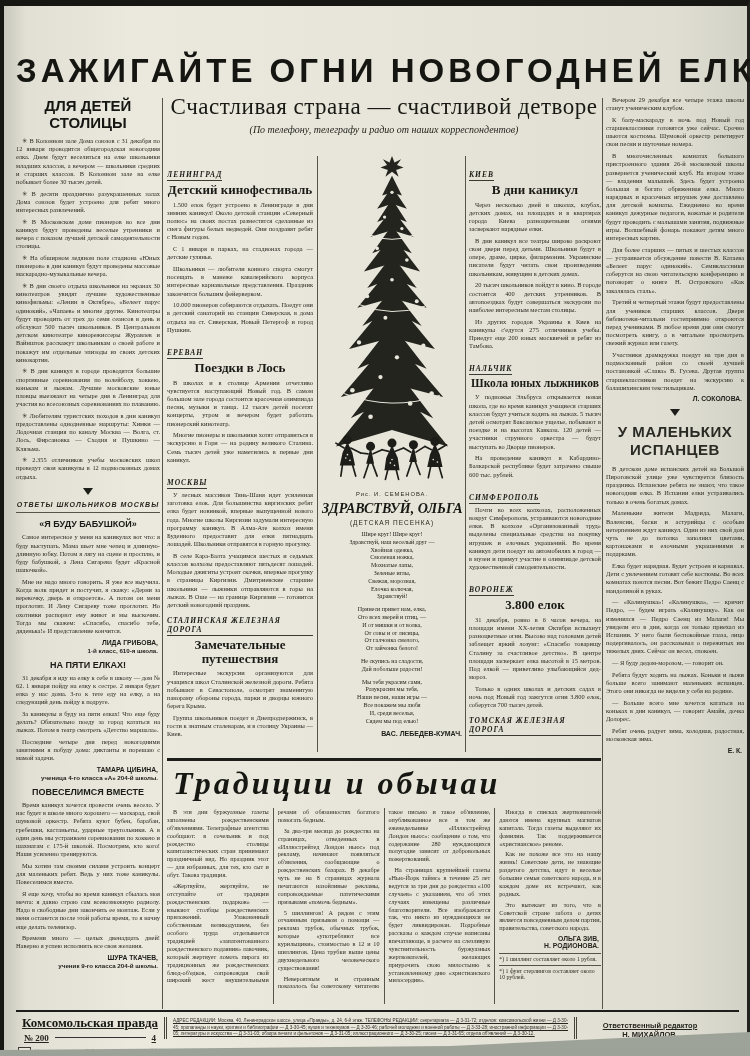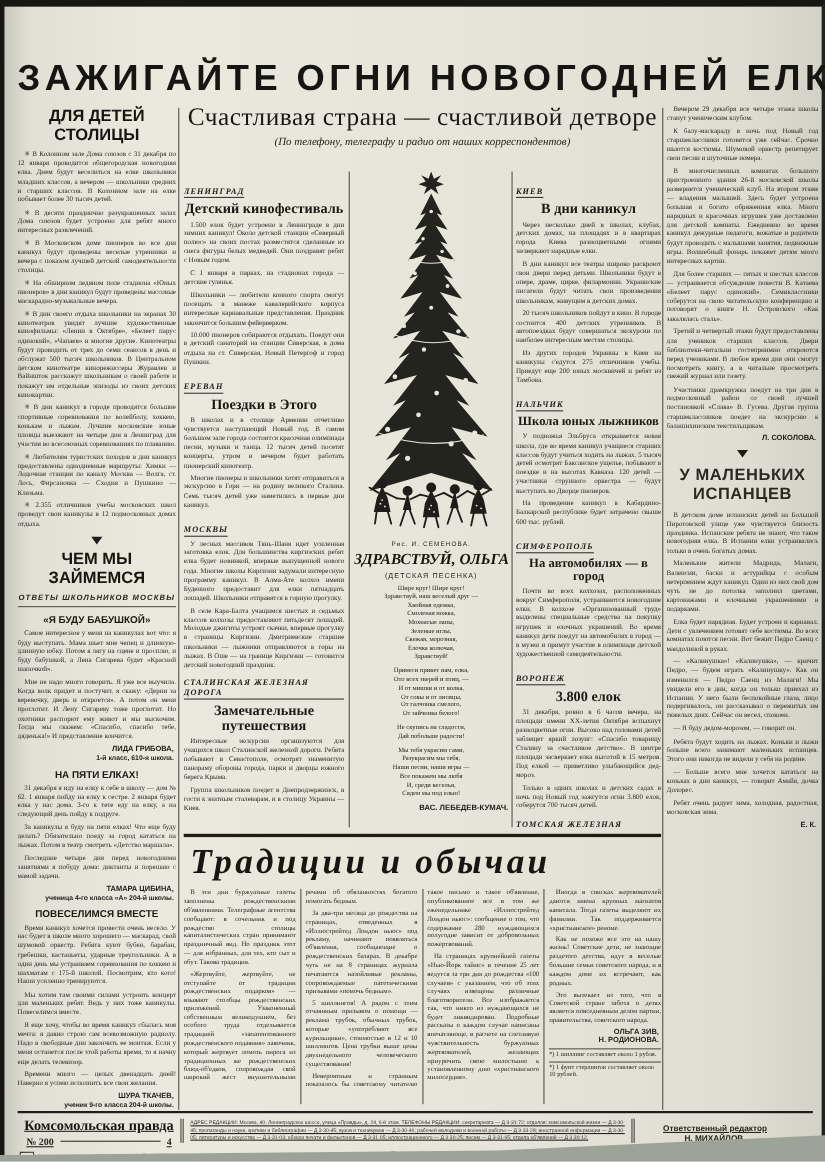--- a/index.html
+++ b/index.html
@@ -100,22 +100,20 @@
         <p>✳ В Колонном зале Дома союзов с 31 декабря по 12 января проводится общегородская новогодняя елка. Днем будут веселиться на елке школьники младших классов, а вечером — школьники средних и старших классов. В Колонном зале на елке побывает более 30 тысяч детей.</p>
         <p>✳ В десяти празднично разукрашенных залах Дома союзов будет устроено для ребят много интересных развлечений.</p>
         <p>✳ В Московском доме пионеров во все дни каникул будут проведены веселые утренники и вечера с показом лучшей детской самодеятельности столицы.</p>
         <p>✳ На обширном ледяном поле стадиона «Юных пионеров» в дни каникул будут проведены массовые маскарадно-музыкальные вечера.</p>
         <p>✳ В дни своего отдыха школьники на экранах 30 кинотеатров увидят лучшие художественные кинофильмы: «Ленин в Октябре», «Белеет парус одинокий», «Чапаев» и многие другие. Кинотеатры будут проводить от трех до семи сеансов в день и обслужат 500 тысяч школьников. В Центральном детском кинотеатре кинорежиссеры Журавлев и Вайншток расскажут школьникам о своей работе и покажут им отдельные эпизоды из своих детских кинокартин.</p>
         <p>✳ В дни каникул в городе проводятся большие спортивные соревнования по волейболу, хоккею, конькам и лыжам. Лучшие московские юные пловцы выезжают на четыре дня в Ленинград для участия во всесоюзных соревнованиях по плаванию.</p>
         <p>✳ Любителям туристских походов в дни каникул предоставлены однодневные маршруты: Химки — Лодочная станция по каналу Москва — Волга, ст. Лось, Фирсановка — Сходня и Пушкино — Клязьма.</p>
         <p>✳ 2.355 отличников учебы московских школ проведут свои каникулы в 12 подмосковных домах отдыха.</p>
       </div>
     <div class="divider"></div>
-    <div class="sec-title" style="white-space:pre-line;">ЧЕМ МЫ
-ЗАЙМЕМСЯ</div>
     <div class="sec-subtitle">ОТВЕТЫ ШКОЛЬНИКОВ МОСКВЫ</div>
 
     <div>
       <div class="mini-head">«Я БУДУ БАБУШКОЙ»</div>
       <div class="body-text">
           <p>Самое интересное у меня на каникулах вот что: я буду выступать. Мама шьет мне чепец и длинную-длинную юбку. Потом я лягу на сцене и просплю, и буду бабушкой, а Лена Сигарева будет «Красной шапочкой».</p>
           <p>Мне не надо много говорить. Я уже все выучила. Когда волк придет и постучит, я скажу: «Дерни за веревочку, дверь и откроется». А потом он меня проглотит. И Лену Сигареву тоже проглотит. Но охотники распорют ему живот и мы выскочим. Тогда мы скажем: «Спасибо, спасибо тебе, дяденька!» И представление кончится.</p>
         </div>
       <div class="sig">ЛИДА ГРИБОВА,</div>
       <div class="sig-sub">1-й класс, 610-я школа.</div>
@@ -154,21 +152,21 @@
       <div class="ccolA body-text">
         <div class="dateline"><span>ЛЕНИНГРАД</span></div>
         <div class="art-head big">Детский кинофестиваль</div>
         <div>
             <p>1.500 елок будет устроено в Ленинграде в дни зимних каникул! Около детской станции «Северный полюс» на своих постах разместятся сделанные из снега фигуры белых медведей. Они поздравят ребят с Новым годом.</p>
             <p>С 1 января в парках, на стадионах города — детские гулянья.</p>
             <p>Школьники — любители конного спорта смогут посещать в манеже кавалерийского корпуса интересные карнавальные представления. Праздник закончится большим фейерверком.</p>
             <p>10.000 пионеров собираются отдыхать. Поедут они в детский санаторий на станции Сиверская, в дома отдыха на ст. Сиверская, Новый Петергоф и город Пушкин.</p>
           </div>
         <div class="dateline"><span>ЕРЕВАН</span></div>
-        <div class="art-head big">Поездки в Этого</div>
+        <div class="art-head big">Поездки в Лось</div>
         <div>
             <p>В школах и в столице Армении отчетливо чувствуется наступающий Новый год. В самом большом зале города состоится красочная олимпиада песни, музыки и танца. 12 тысяч детей посетят концерты, утром и вечером будет работать пионерский кинотеатр.</p>
             <p>Многие пионеры и школьники хотят отправиться в экскурсию в Гори — на родину великого Сталина. Семь тысяч детей уже наметились в первые дни каникул.</p>
           </div>
         <div class="dateline"><span>МОСКВЫ</span></div>
         <div>
             <p>У лесных массивов Тянь-Шаня идет усиленная заготовка елок. Для большинства киргизских ребят елка будет новинкой, впервые выпущенной нового года. Многие школы Киргизии задумали интересную программу каникул. В Алма-Ате колхоз имени Буденного предоставит для елки пятнадцать лошадей. Школьники отправятся в горную прогулку.</p>
             <p>В селе Кара-Балта учащимся шестых и седьмых классов колхозы предоставляют пятьдесят лошадей. Молодые джигиты устроят скачки, впервые прогулку в страницы Киргизии. Дмитриевские старшие школьники — лыжники отправляются в горы на лыжах. В Оше — на границе Киргизии — готовится детский новогодний праздник.</p>
           </div>
         <div class="dateline"><span>СТАЛИНСКАЯ ЖЕЛЕЗНАЯ ДОРОГА</span></div>
@@ -302,21 +300,20 @@
             <p>20 тысяч школьников пойдут в кино. В городе состоится 400 детских утренников. В автопоездках будут совершаться экскурсии по наиболее интересным местам столицы.</p>
             <p>Из других городов Украины в Киев на каникулы с'едутся 275 отличников учебы. Приедут еще 200 юных москвичей и ребят из Тамбова.</p>
           </div>
         <div class="dateline"><span>НАЛЬЧИК</span></div>
         <div class="art-head">Школа юных лыжников</div>
         <div>
             <p>У подножья Эльбруса открывается новая школа, где во время каникул учащиеся старших классов будут учиться ходить на лыжах. 5 тысяч детей осмотрят Баксанское ущелье, побывают в поездке и на высотах Кавказа. 120 детей — участники струнного оркестра — будут выступать во Дворце пионеров.</p>
             <p>На проведение каникул в Кабардино-Балкарской республике будет затрачено свыше 600 тыс. рублей.</p>
           </div>
         <div class="dateline"><span>СИМФЕРОПОЛЬ</span></div>
-        <div class="art-head">На автомобилях — в город</div>
         <div>
             <p>Почти во всех колхозах, расположенных вокруг Симферополя, устраиваются новогодние елки. В колхозе «Организованный труд» выделены специальные средства на покупку игрушек и елочных украшений. Во время каникул дети поедут на автомобилях в город — в музеи и примут участие в олимпиаде детской художественной самодеятельности.</p>
           </div>
         <div class="dateline"><span>ВОРОНЕЖ</span></div>
         <div class="art-head big">3.800 елок</div>
         <div>
             <p>31 декабря, ровно в 6 часов вечера, на площади имени ХХ-летия Октября вспыхнут разноцветные огни. Высоко над головами детей заблещет яркий лозунг: «Спасибо товарищу Сталину за счастливое детство». В центре площади засверкает елка высотой в 15 метров. Под елкой — приветливо улыбающийся дед-мороз.</p>
             <p>Только в одних школах и детских садах в ночь под Новый год зажгутся огни 3.800 елок, соберутся 700 тысяч детей.</p>
           </div>
         <div class="dateline"><span>ТОМСКАЯ ЖЕЛЕЗНАЯ ДОРОГА</span></div>

